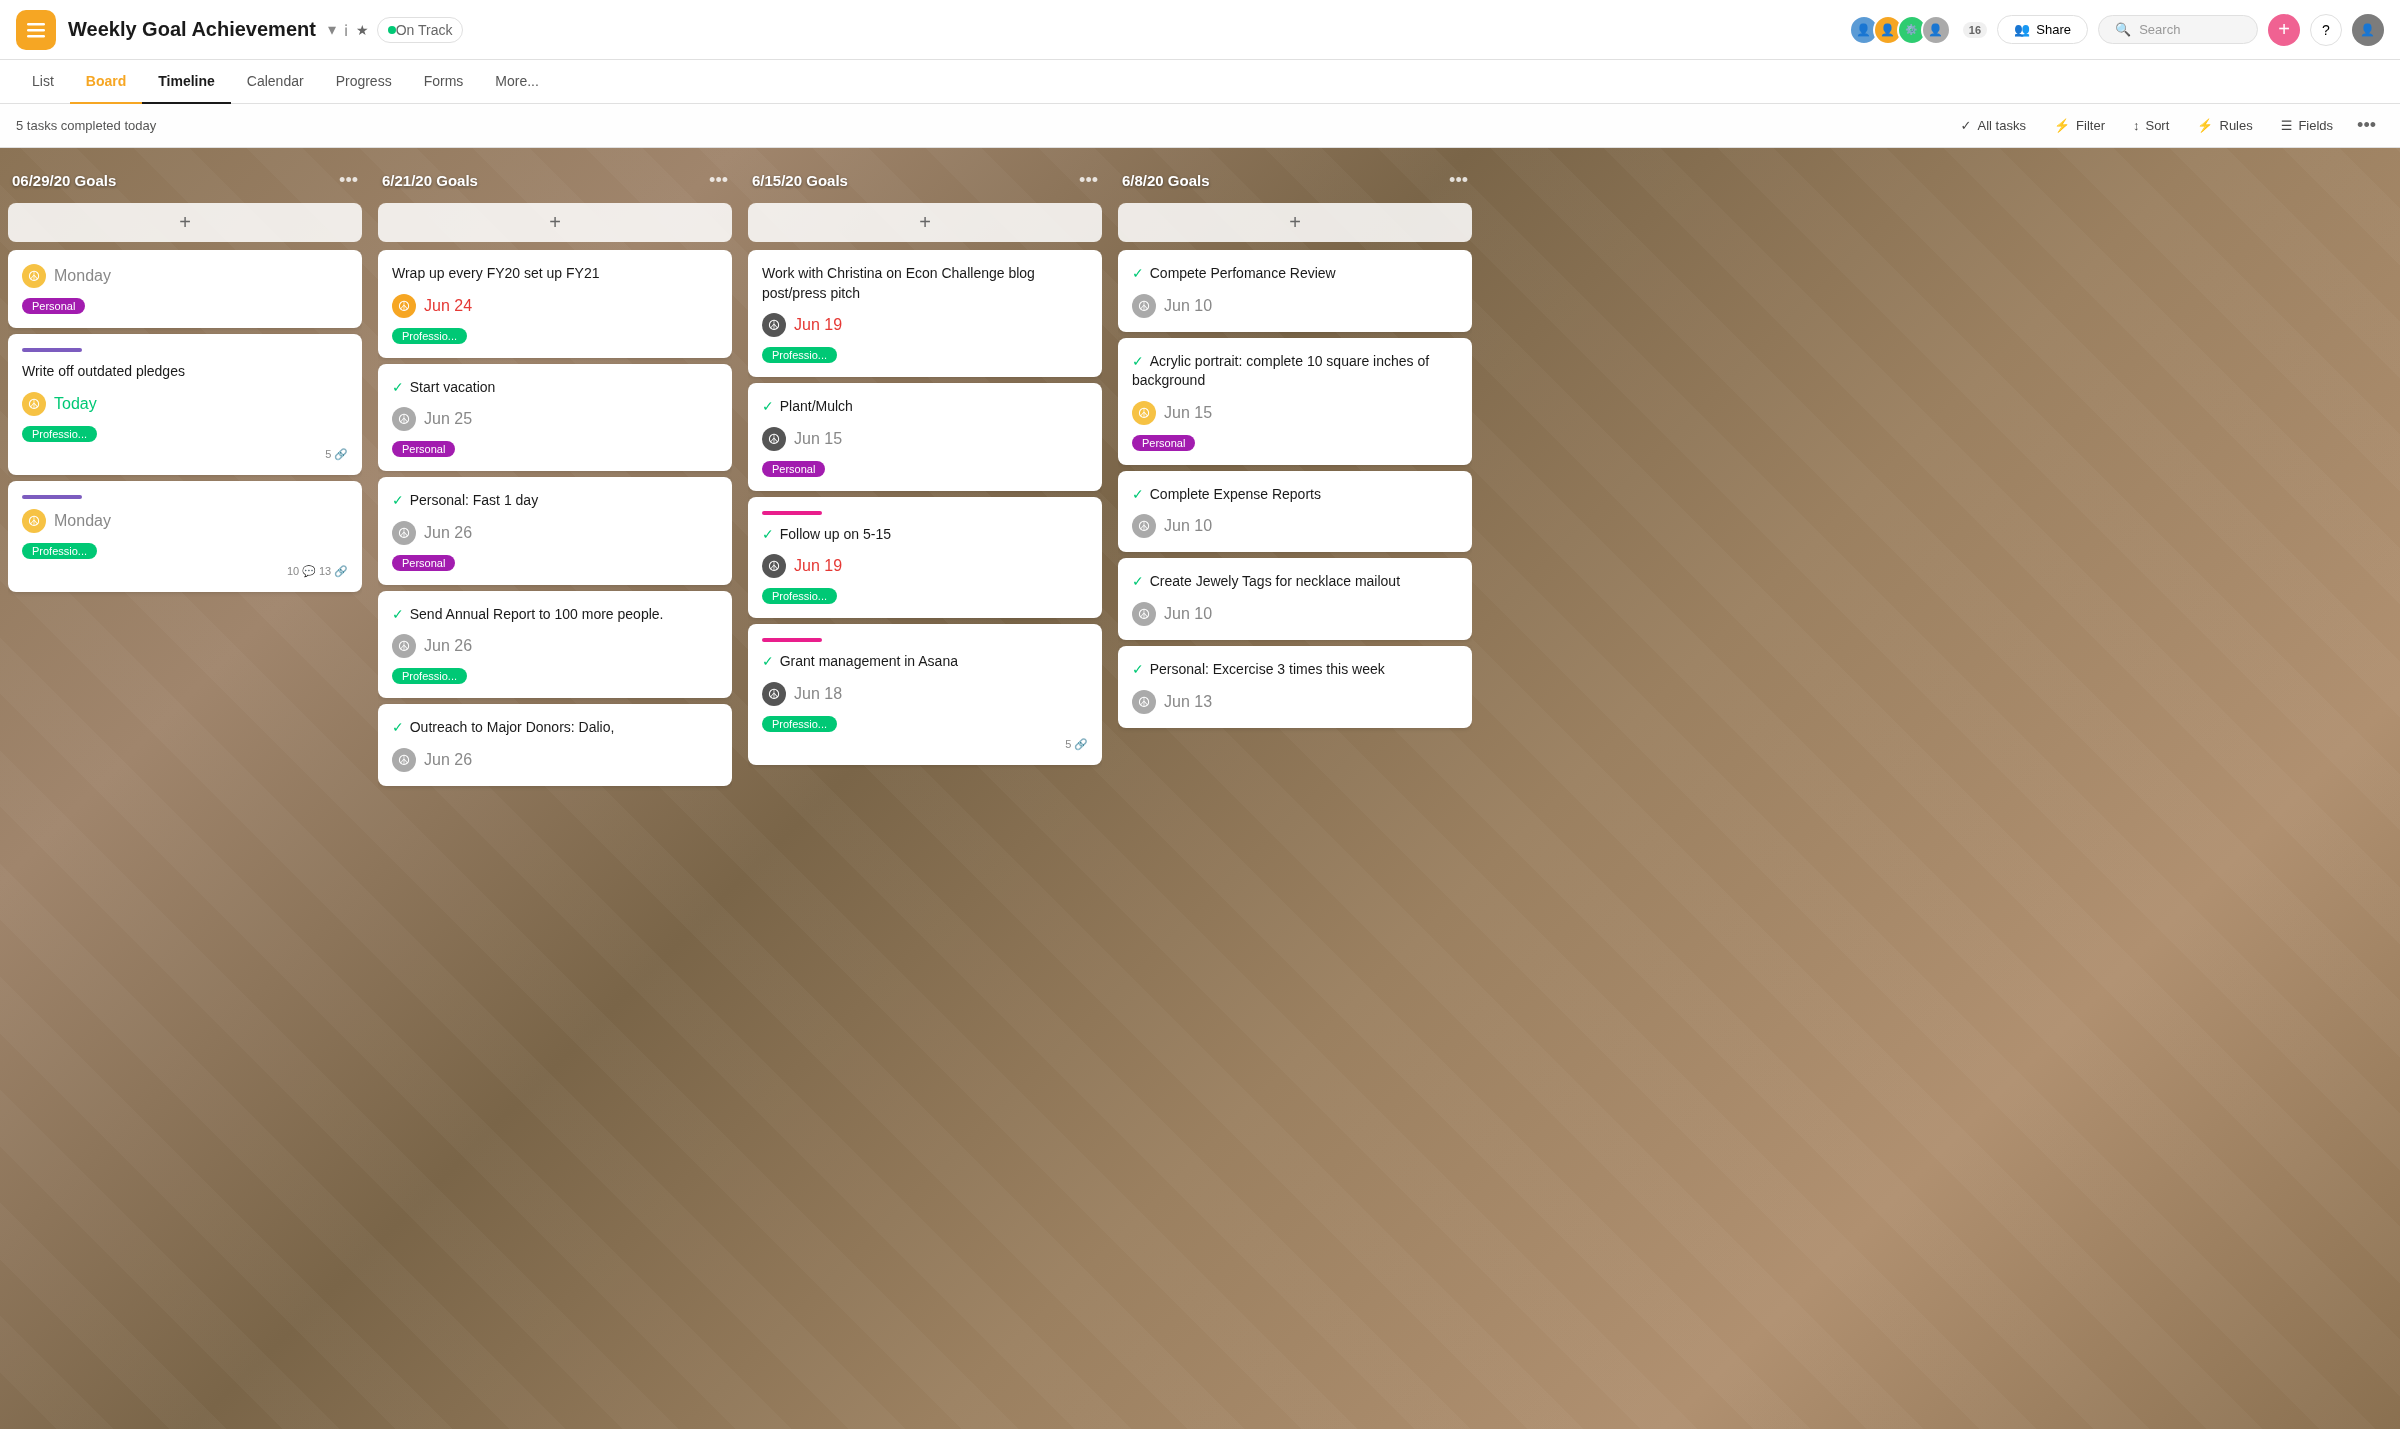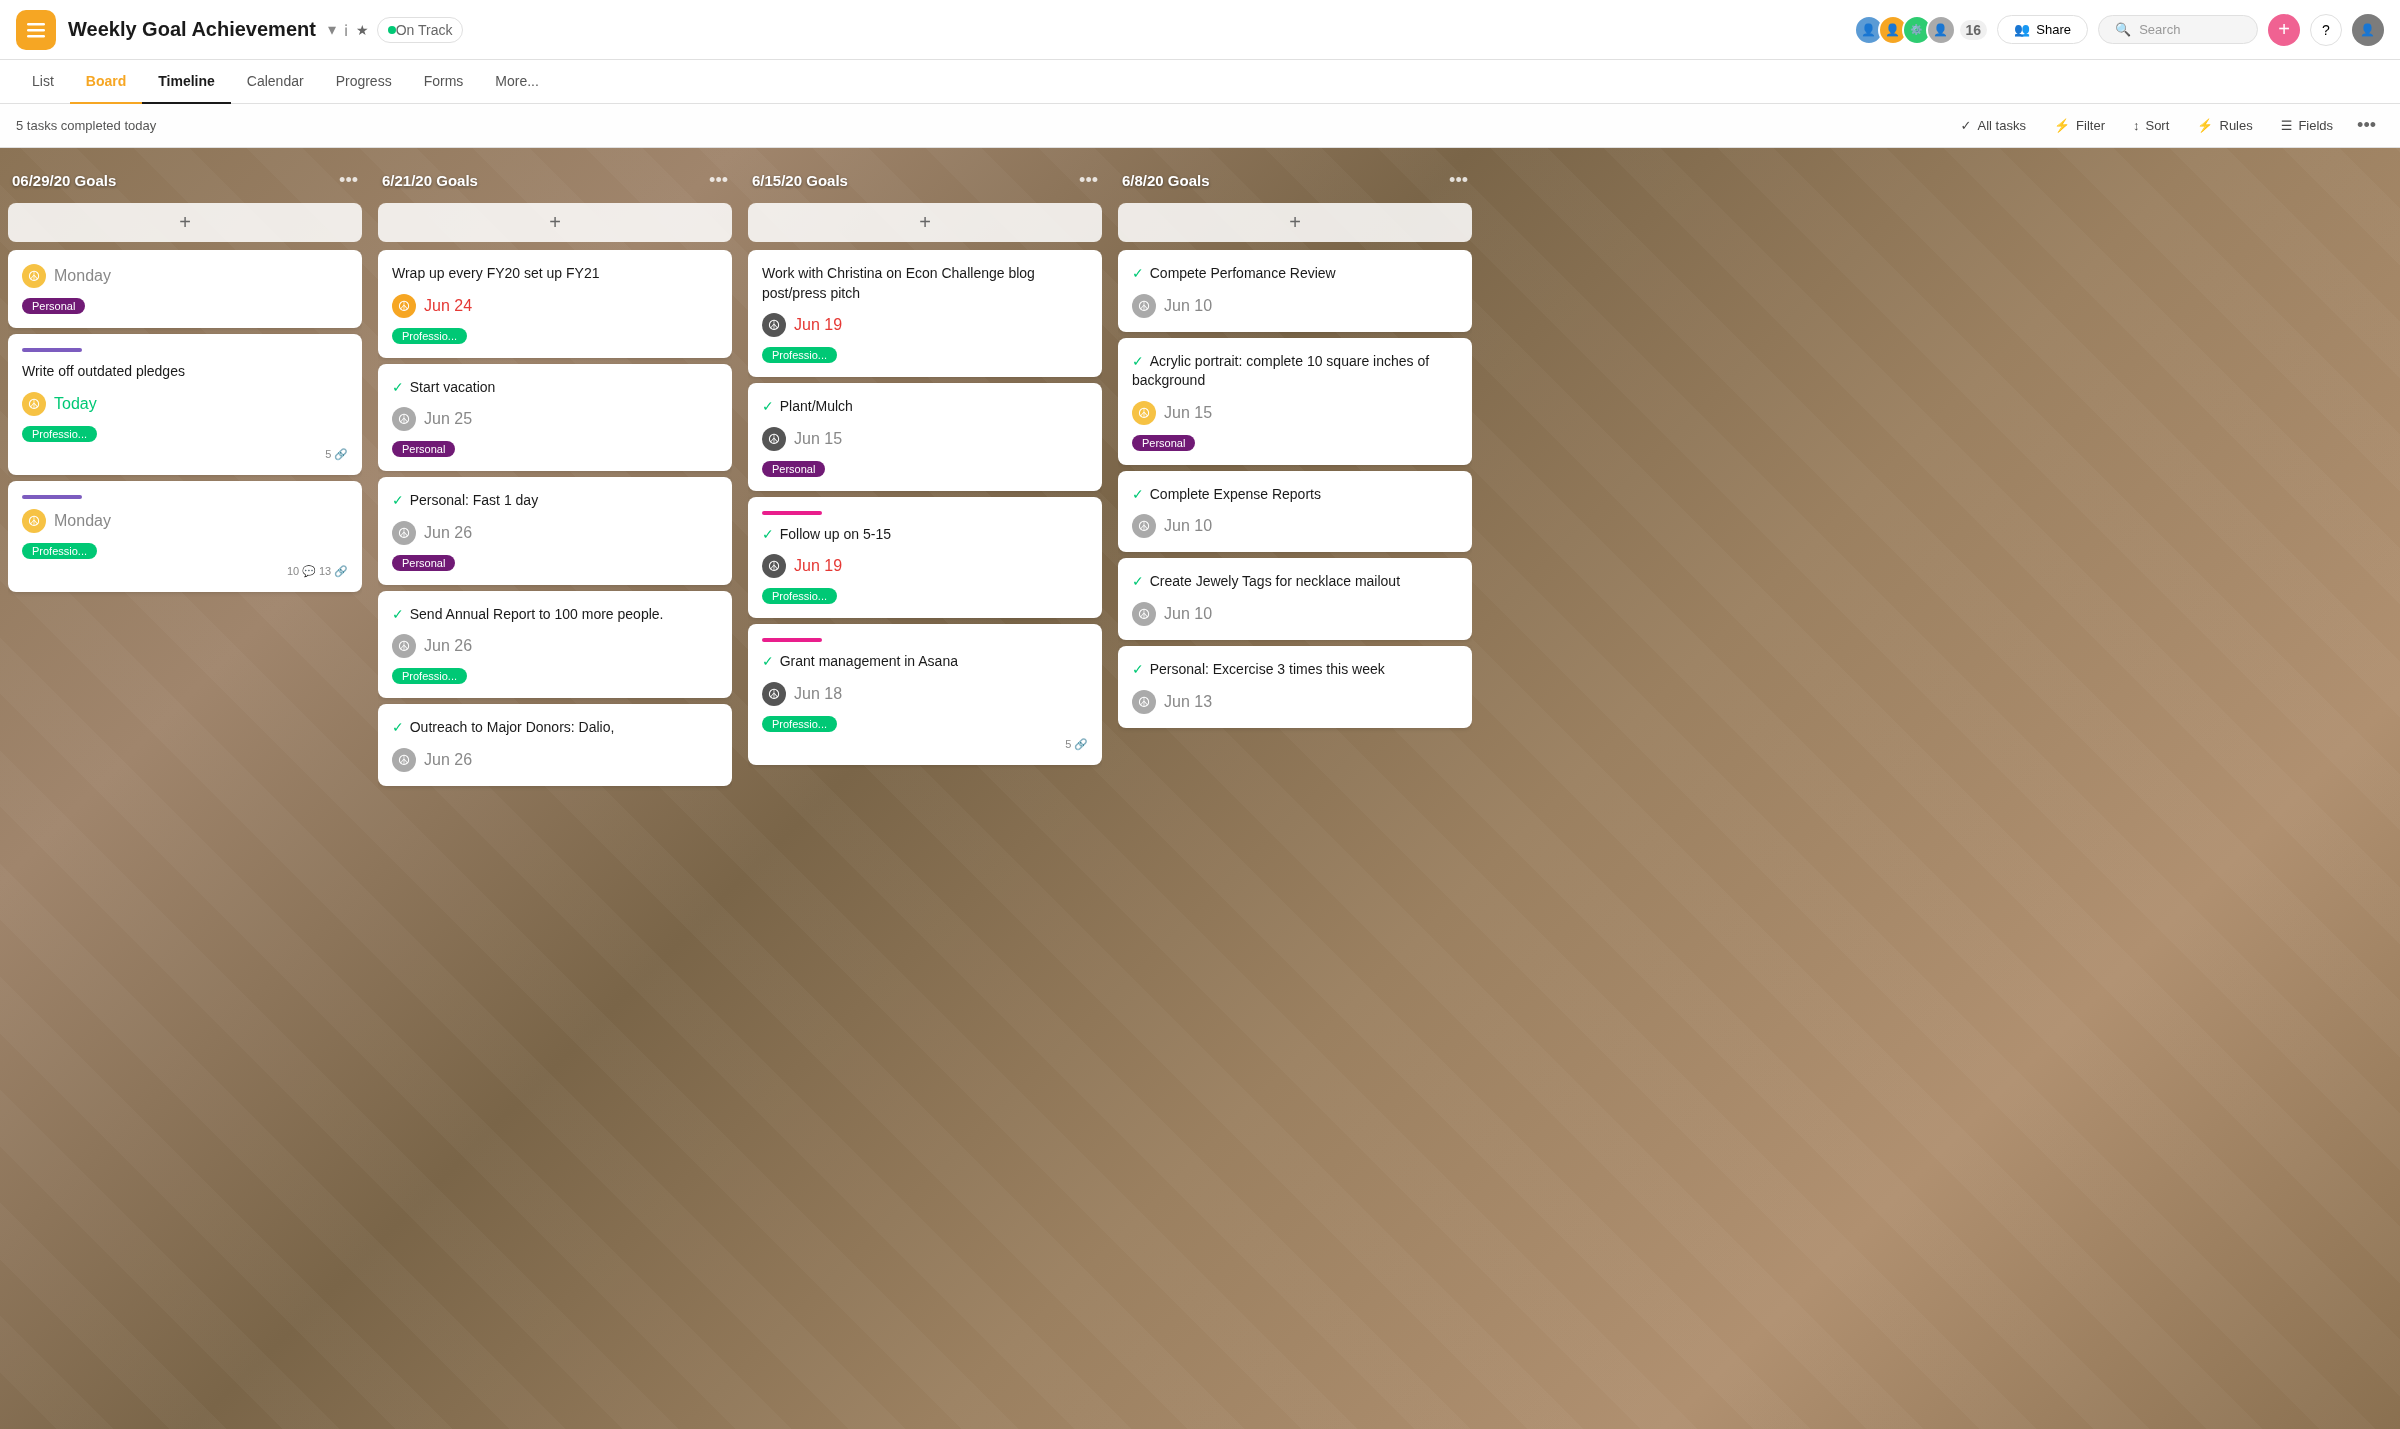--- a/index.html
+++ b/index.html
@@ -21,21 +21,21 @@
     .project-title { font-size: 20px; font-weight: 700; color: #1a1a1a; }
     .title-actions { display: flex; align-items: center; gap: 8px; }
     .title-actions span { cursor: pointer; color: #666; font-size: 14px; }
     .star-icon { color: #f6a623; }
     .status-badge { display: flex; align-items: center; gap: 0; padding: 4px 10px; border: 1px solid #e0e0e0; border-radius: 20px; font-size: 13px; font-weight: 500; justify-content: flex-end; }
     .status-dot { width: 8px; height: 8px; border-radius: 50%; background: #00c875; }
     .nav-right { margin-left: auto; display: flex; align-items: center; gap: 10px; }
     .avatar-group { display: flex; align-items: center; }
     .avatar { width: 30px; height: 30px; border-radius: 50%; border: 2px solid #fff; margin-left: -6px; overflow: hidden; display: flex; align-items: center; justify-content: center; font-size: 12px; }
     .avatar:first-child { margin-left: 0; }
-    .avatar-count { background: #f0f0f0; color: #666; font-size: 14px; font-weight: 600; padding: 2px 6px; border-radius: 10px; margin-left: 4px; }
+    .avatar-count { background: #f0f0f0; color: #666; font-size: 11px; font-weight: 600; padding: 2px 6px; border-radius: 10px; margin-left: 12px; }
     .share-btn { display: flex; align-items: center; gap: 6px; padding: 6px 16px; border: 1px solid #e0e0e0; border-radius: 20px; background: #fff; cursor: pointer; font-size: 13px; font-weight: 500; }
     .search-bar { display: flex; align-items: center; gap: 8px; padding: 6px 16px; border: 1px solid #e0e0e0; border-radius: 20px; background: #f5f5f5; font-size: 13px; color: #999; min-width: 160px; cursor: pointer; }
     .add-btn { width: 32px; height: 32px; border-radius: 50%; background: #f06292; color: #fff; display: flex; align-items: center; justify-content: center; font-size: 20px; cursor: pointer; border: none; flex-shrink: 0; }
     .help-btn { width: 32px; height: 32px; border-radius: 50%; border: 1px solid #e0e0e0; background: #fff; display: flex; align-items: center; justify-content: center; font-size: 14px; cursor: pointer; }
     .user-avatar { width: 32px; height: 32px; border-radius: 50%; background: #7c7c7c; display: flex; align-items: center; justify-content: center; font-size: 12px; color: #fff; cursor: pointer; }
 
     
     .sub-nav {
       display: flex; align-items: center; gap: 0;
       padding: 0 16px; height: 44px;
@@ -108,21 +108,21 @@
       background: #fff; border-radius: 8px;
       padding: 14px; box-shadow: 0 1px 4px rgba(0,0,0,0.15);
       cursor: pointer; position: relative;
     }
     .card-title { font-size: 14px; color: #1a1a1a; line-height: 1.4; margin-bottom: 10px; }
     .card-meta { display: flex; align-items: center; gap: 8px; flex-wrap: wrap; }
     .card-avatar { width: 24px; height: 24px; border-radius: 50%; overflow: hidden; display: flex; align-items: center; justify-content: center; font-size: 10px; flex-shrink: 0; }
     .card-date { font-size: 16px; color: #888; }
     .card-date.red { color: #e53935; }
     .card-tag { padding: 2px 10px; border-radius: 10px; font-size: 11px; font-weight: 500; }
-    .tag-personal { background: #701a75; color: #fff; }
+    .tag-personal { background: #a21caf; color: #fff; }
     .tag-professio { background: #00c875; color: #fff; }
     .card-bar { height: 4px; border-radius: 2px; margin-bottom: 10px; width: 60px; }
     .bar-purple { background: #7c5cbf; }
     .bar-pink { background: #e91e8c; }
 
     
     .board::-webkit-scrollbar { height: 8px; }
     .board::-webkit-scrollbar-thumb { background: rgba(255,255,255,0.3); border-radius: 4px; }
 
     

